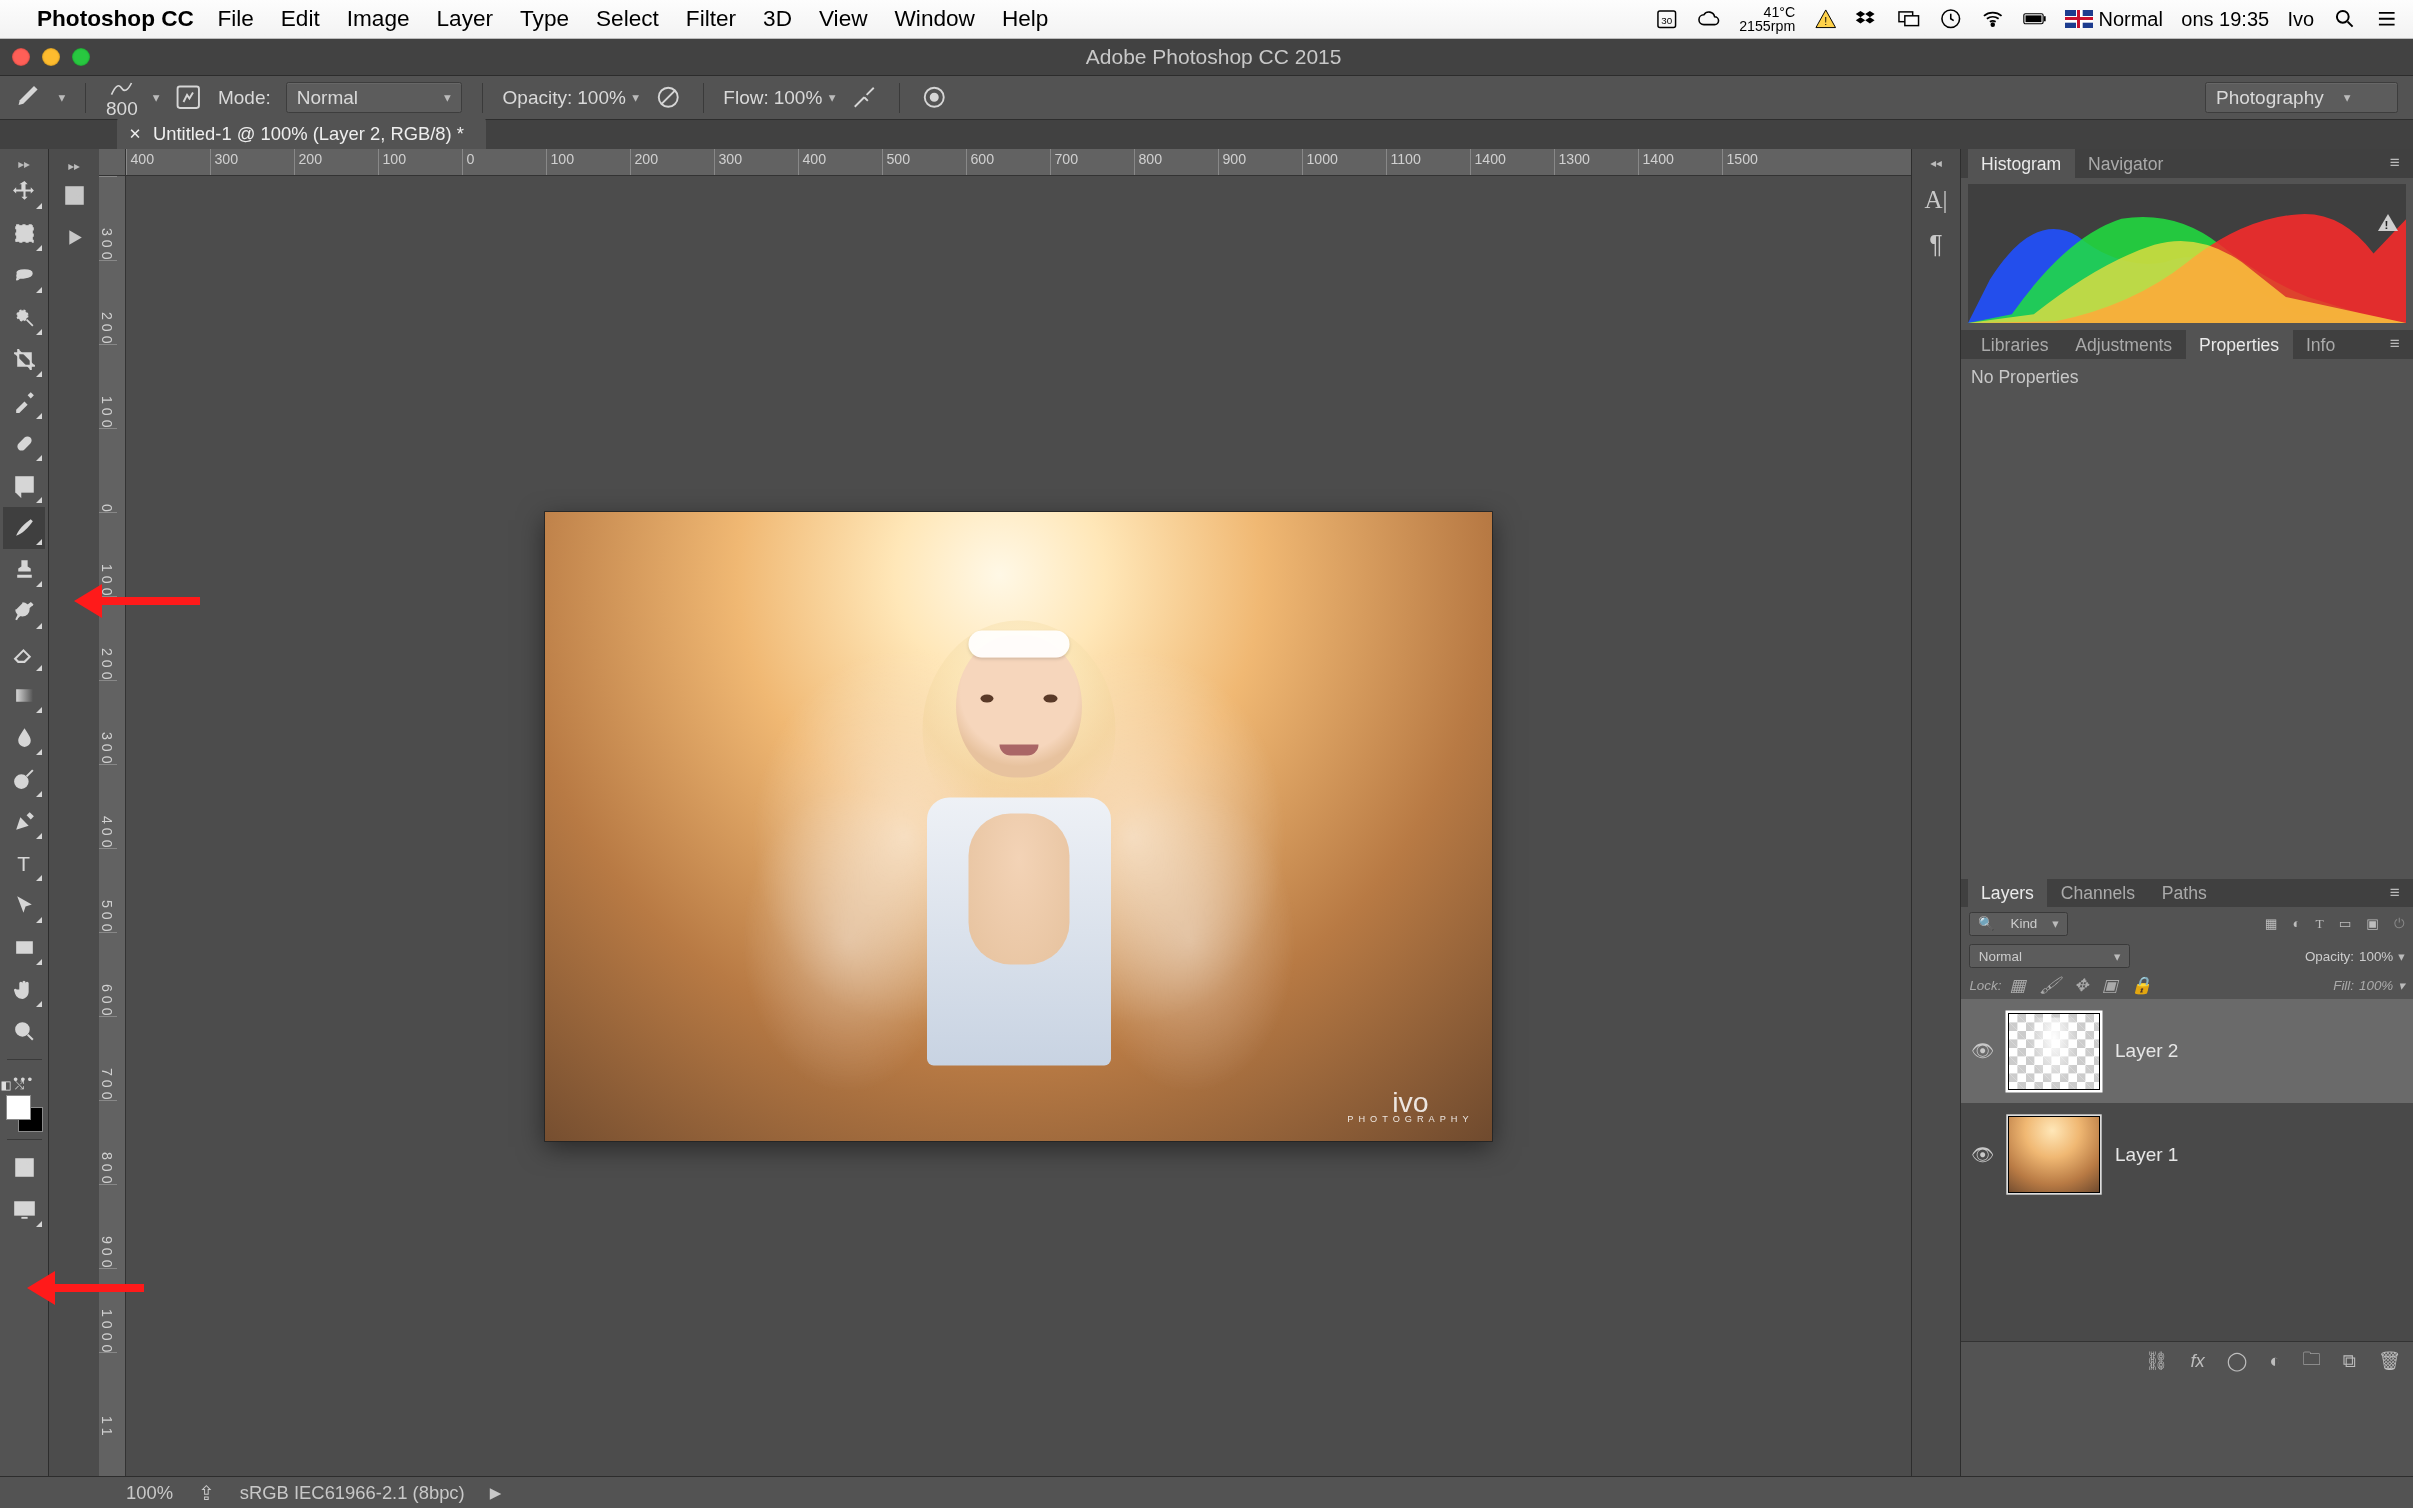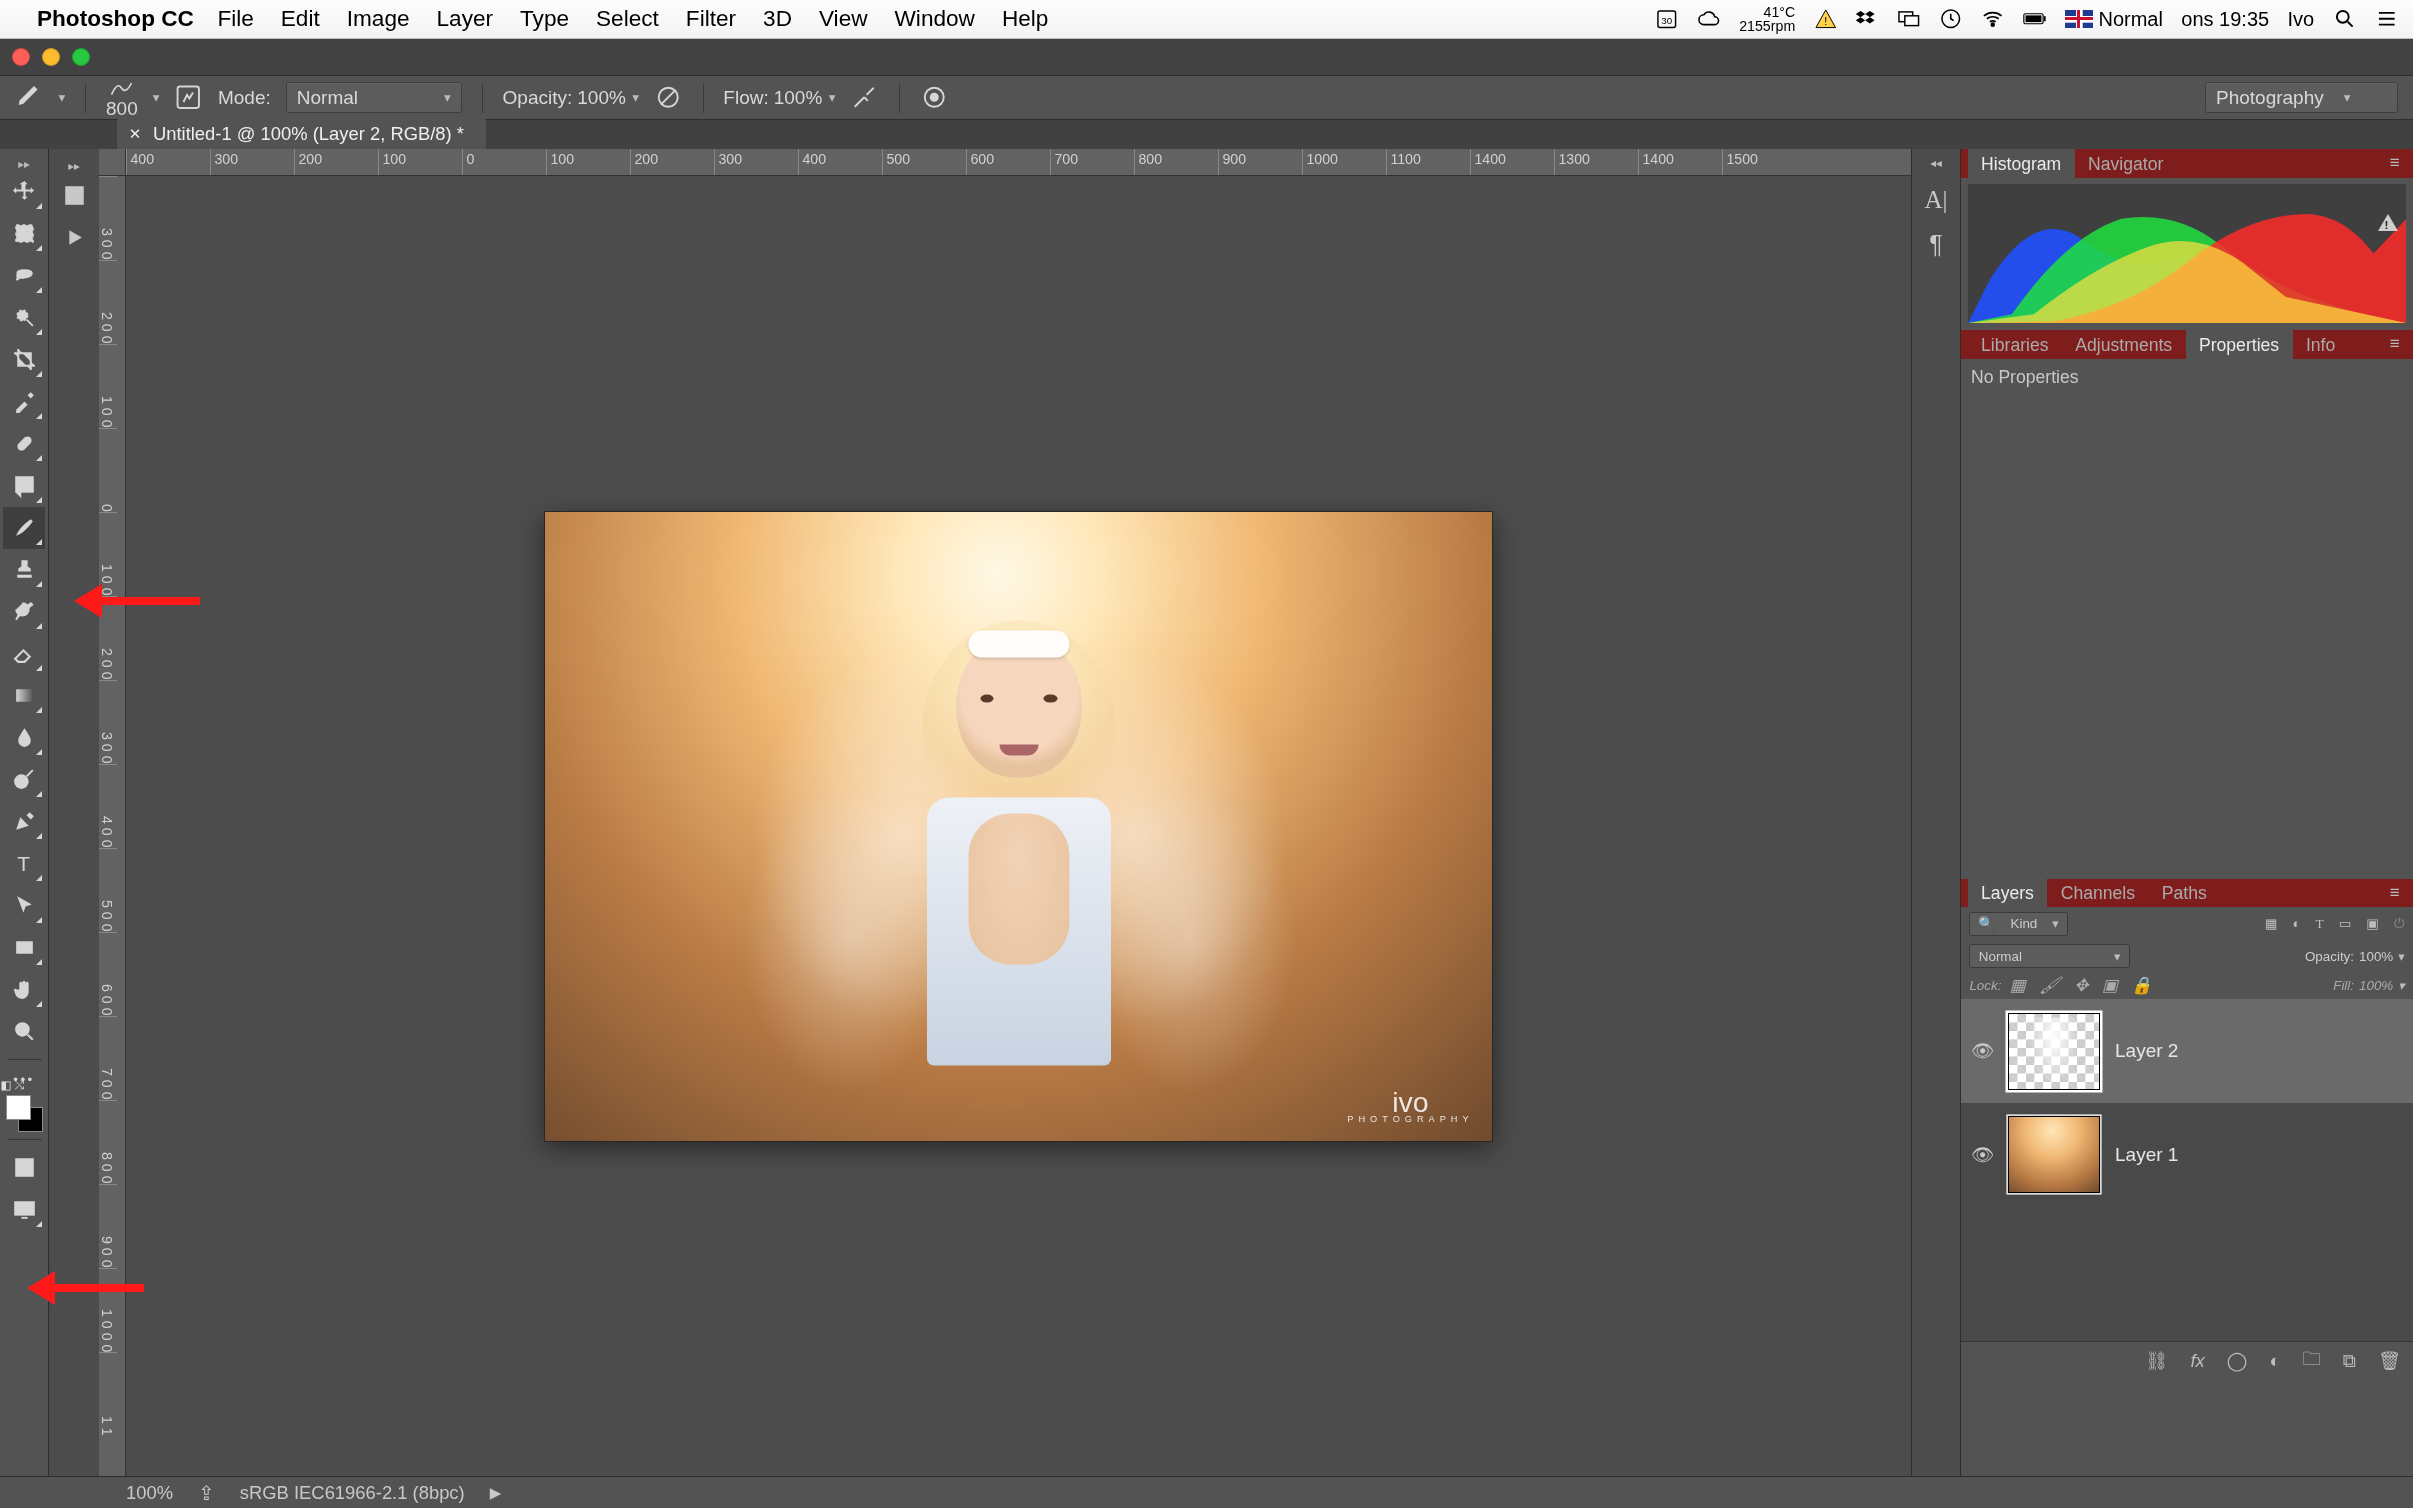--- a/index.html
+++ b/index.html
@@ -119,21 +119,21 @@
 .photo .watermark{ position:absolute; right:18.4px; bottom:17px; color:rgba(255,255,255,.85); font-family:"Brush Script MT",cursive; font-size:28.5px; text-align:center; line-height:.9;}
 .photo .watermark small{display:block; font-family:Arial; letter-spacing:5px; font-size:9.2px;}
 
 
 .right-mini{ width:49px; background:#4c4c4c; border-left:0.8px solid #2d2d2d; display:flex; flex-direction:column; align-items:center; padding-top:6.7px;}
 .right-mini .collapse{height:17px;font-size:11.7px;color:#bbb;text-align:center;width:100%;}
 .right-mini .ico{width:37px;height:37px;display:flex;align-items:center;justify-content:center;font-size:25px;color:#c8c8c8;margin-top:8.4px;}
 
 
 .panels{ width:453px; background:#535353; border-left:0.8px solid #2d2d2d; display:flex; flex-direction:column;}
-.panel-tabs{display:flex; align-items:center; background:#7f1d1d; height:28.5px; padding:0 6.7px;}
+.panel-tabs{display:flex; align-items:center; background:#404040; height:28.5px; padding:0 6.7px;}
 .panel-tabs .t{padding:5px 13.4px 3.4px; font-size:17.6px; color:#aaa; cursor:pointer;}
 .panel-tabs .t.active{ background:#535353; color:#eaeaea;}
 .panel-tabs .menu{margin-left:auto; font-size:17px; color:#bbb; padding:0 5px; letter-spacing:1.7px;}
 .panel-body{ background:#535353; padding:8.4px 10px; font-size:17.6px; color:#c8c8c8;}
 
 
 .histogram{ height:139px; position:relative; background:#3f3f3f; margin:3.4px; overflow:hidden;}
 .histogram svg{position:absolute; inset:0; width:100%; height:100%;}
 .hist-warn{position:absolute; right:8.4px; top:30px; width:0;height:0; border-left:10px solid transparent;border-right:10px solid transparent;border-bottom:17px solid #cfcfcf;}
 .hist-warn::after{content:"!"; position:absolute; left:-3.4px; top:3.4px; font-size:11.7px; color:#222; font-weight:700;}
@@ -267,20 +267,21 @@
       </svg>
     </span>
 </div>
 
 <div class="titlebar">
   <div class="traffic">
     <span style="background:#ff5f57"></span>
     <span style="background:#febc2e"></span>
     <span style="background:#28c840"></span>
   </div>
+  <div class="title">Adobe Photoshop CC 2015</div>
 </div>
 
 <div class="options-bar">
   <span class="tool-icn"><svg viewBox="0 0 24 24" fill="#d6d6d6">
         <path d="M3 21l4-1 12-12-3-3L4 17z"></path>
       </svg></span>
   <span class="caret">▾</span>
   <span class="sep"></span>
   <span class="stack">
     <svg viewBox="0 0 30 20">

